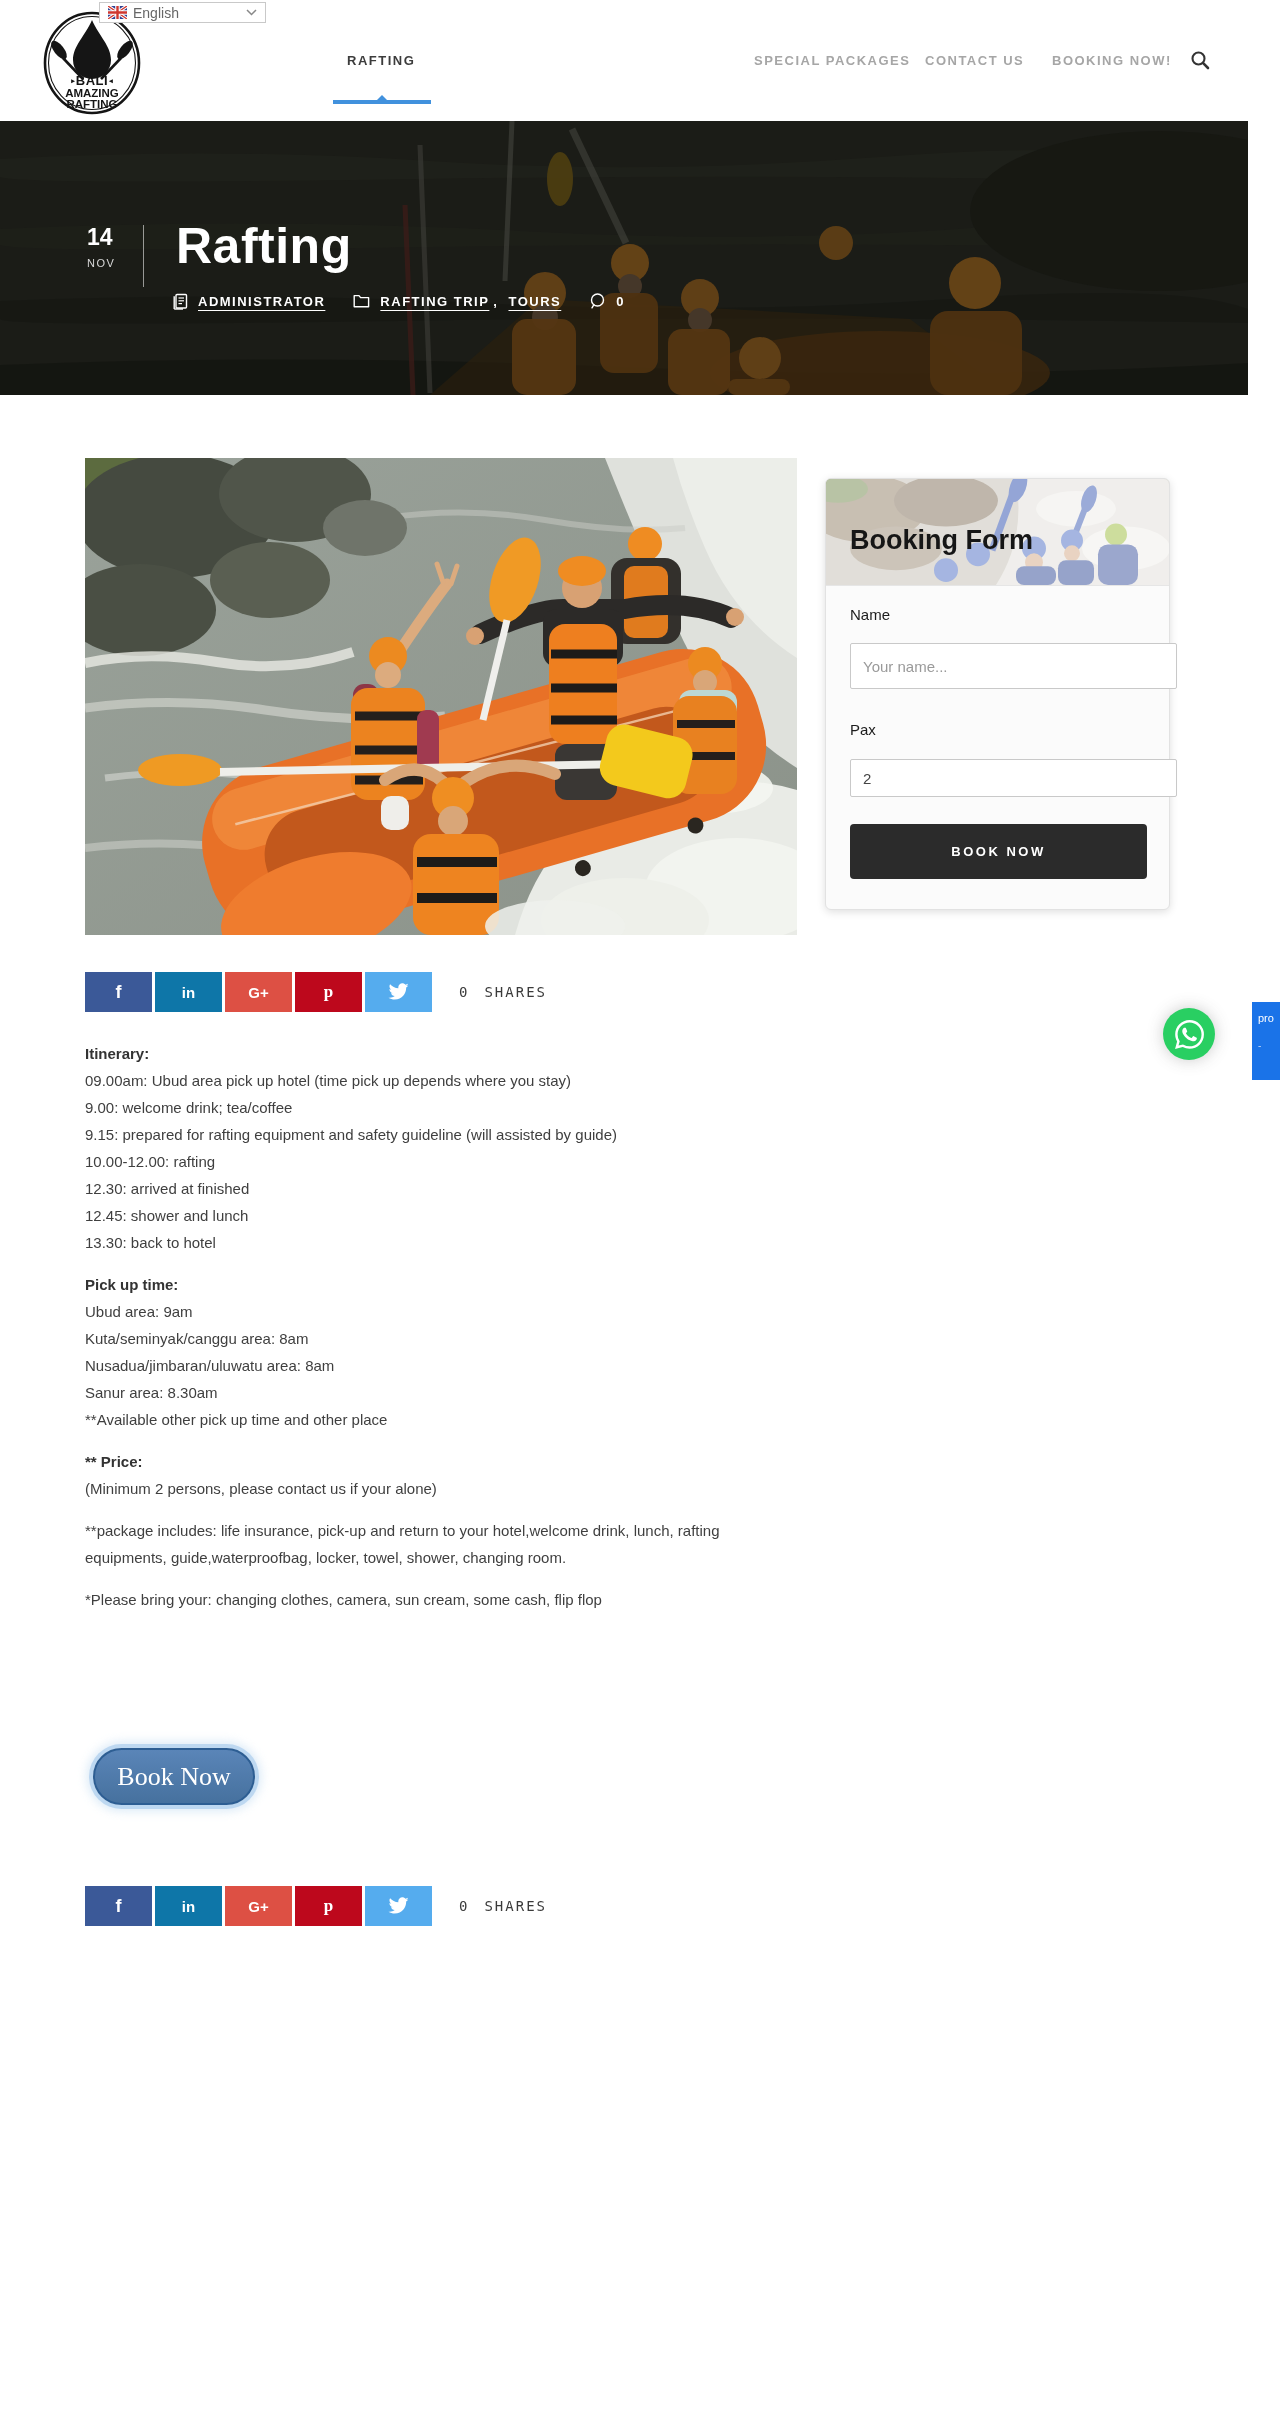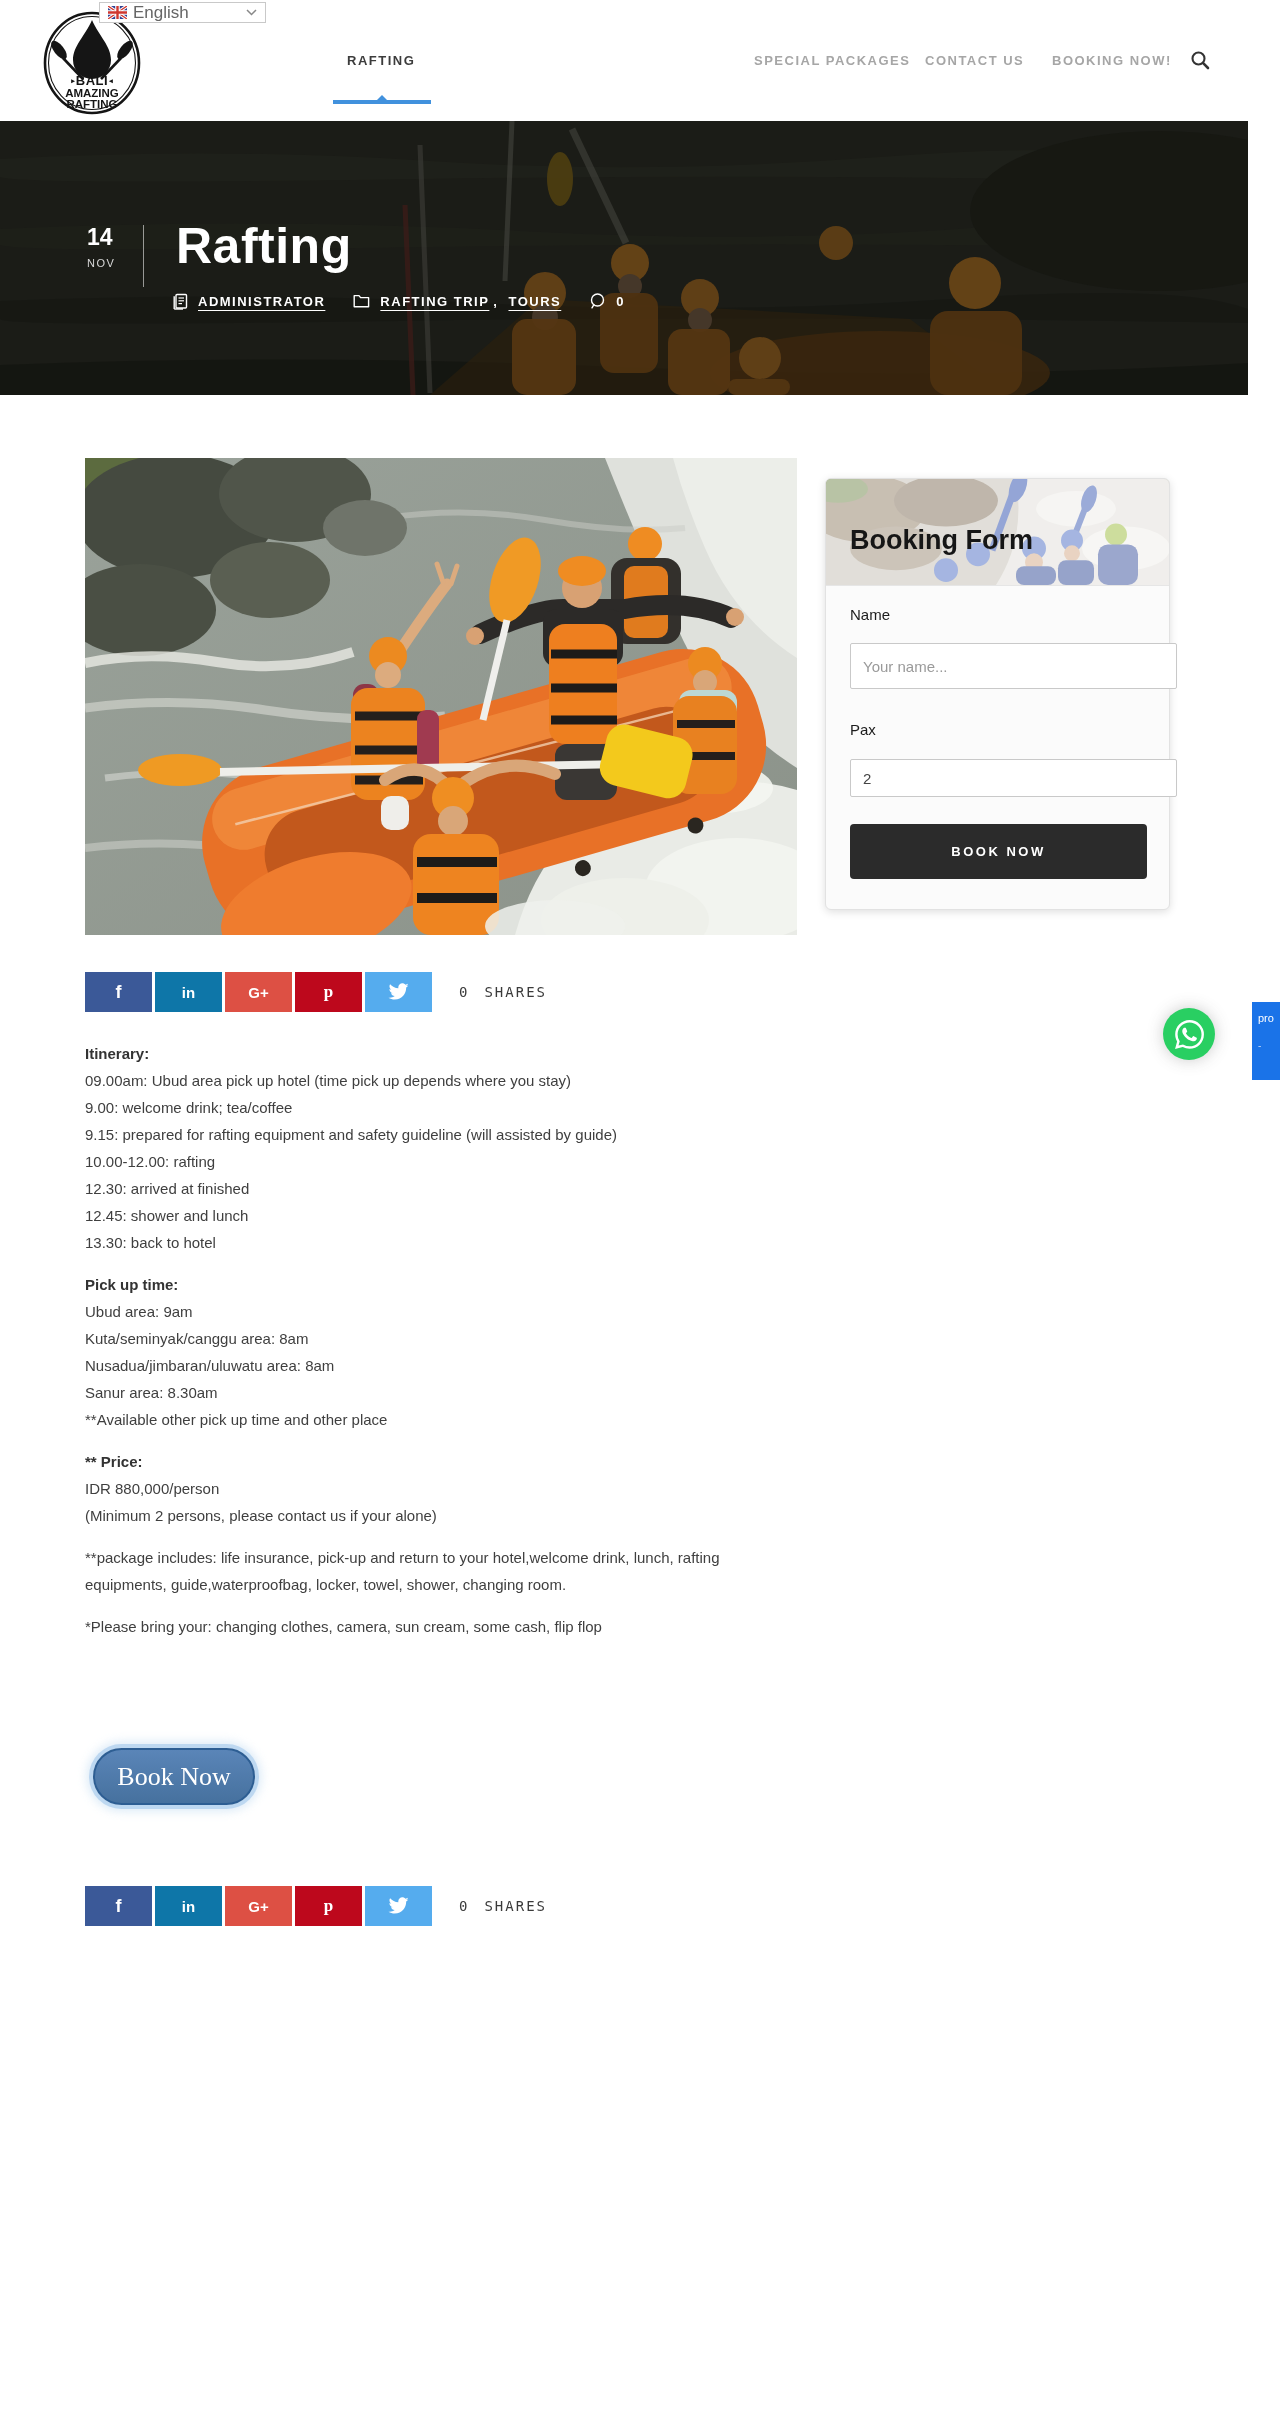--- a/index.html
+++ b/index.html
@@ -9,21 +9,21 @@
     font-family:"Liberation Sans", sans-serif; -webkit-font-smoothing:antialiased;
   }
   .site { position:absolute; left:0; top:0; width:1250px; height:2410px; }
 
   
   .topbar { position:absolute; left:0; top:0; width:100%; height:121px; background:#fff; z-index:5; }
   .logo { position:absolute; left:42px; top:10px; width:100px; height:106px; cursor:pointer; }
   .lang-select {
     position:absolute; left:99px; top:2px; width:167px; height:21px;
     background:#fff; border:1px solid #c9c9c9; display:flex; align-items:center;
-    padding:0 8px; gap:6px; font-size:17px; color:#666; cursor:pointer; z-index:6;
+    padding:0 8px; gap:6px; font-size:14px; color:#666; cursor:pointer; z-index:6;
   }
   .lang-select .chev { margin-left:auto; }
   .nav-item {
     position:absolute; top:0; height:121px; display:flex; align-items:center; gap:7px;
     font-size:13px; font-weight:700; letter-spacing:1.5px; color:#a6a6a6; cursor:pointer; white-space:nowrap;
   }
   .nav-item.active { color:#3c3c3c; }
   .tab-indicator { position:absolute; left:-14px; right:-16px; bottom:17px; height:4px; background:#4191dd; }
   .tab-indicator::after {
     content:""; position:absolute; left:50%; top:-5px; margin-left:-6px;
@@ -355,21 +355,20 @@
       <div class="strong">Pick up time:</div>
       <div>Ubud area: 9am</div>
       <div>Kuta/seminyak/canggu area: 8am</div>
       <div>Nusadua/jimbaran/uluwatu area: 8am</div>
       <div>Sanur area: 8.30am</div>
       <div>**Available other pick up time and other place</div>
     </div>
 
     <div class="para">
       <div class="strong">** Price:</div>
-      <div>IDR 880,000/person</div>
       <div>(Minimum 2 persons, please contact us if your alone)</div>
     </div>
 
     <div class="para">**package includes: life insurance, pick-up and return to your hotel,welcome drink, lunch, rafting equipments, guide,waterproofbag, locker, towel, shower, changing room.</div>
     <div class="para">*Please bring your: changing clothes, camera, sun cream, some cash, flip flop</div>
   </article>
 
   <a class="book-pill">Book Now</a>
 
   <div class="share-row row2">

